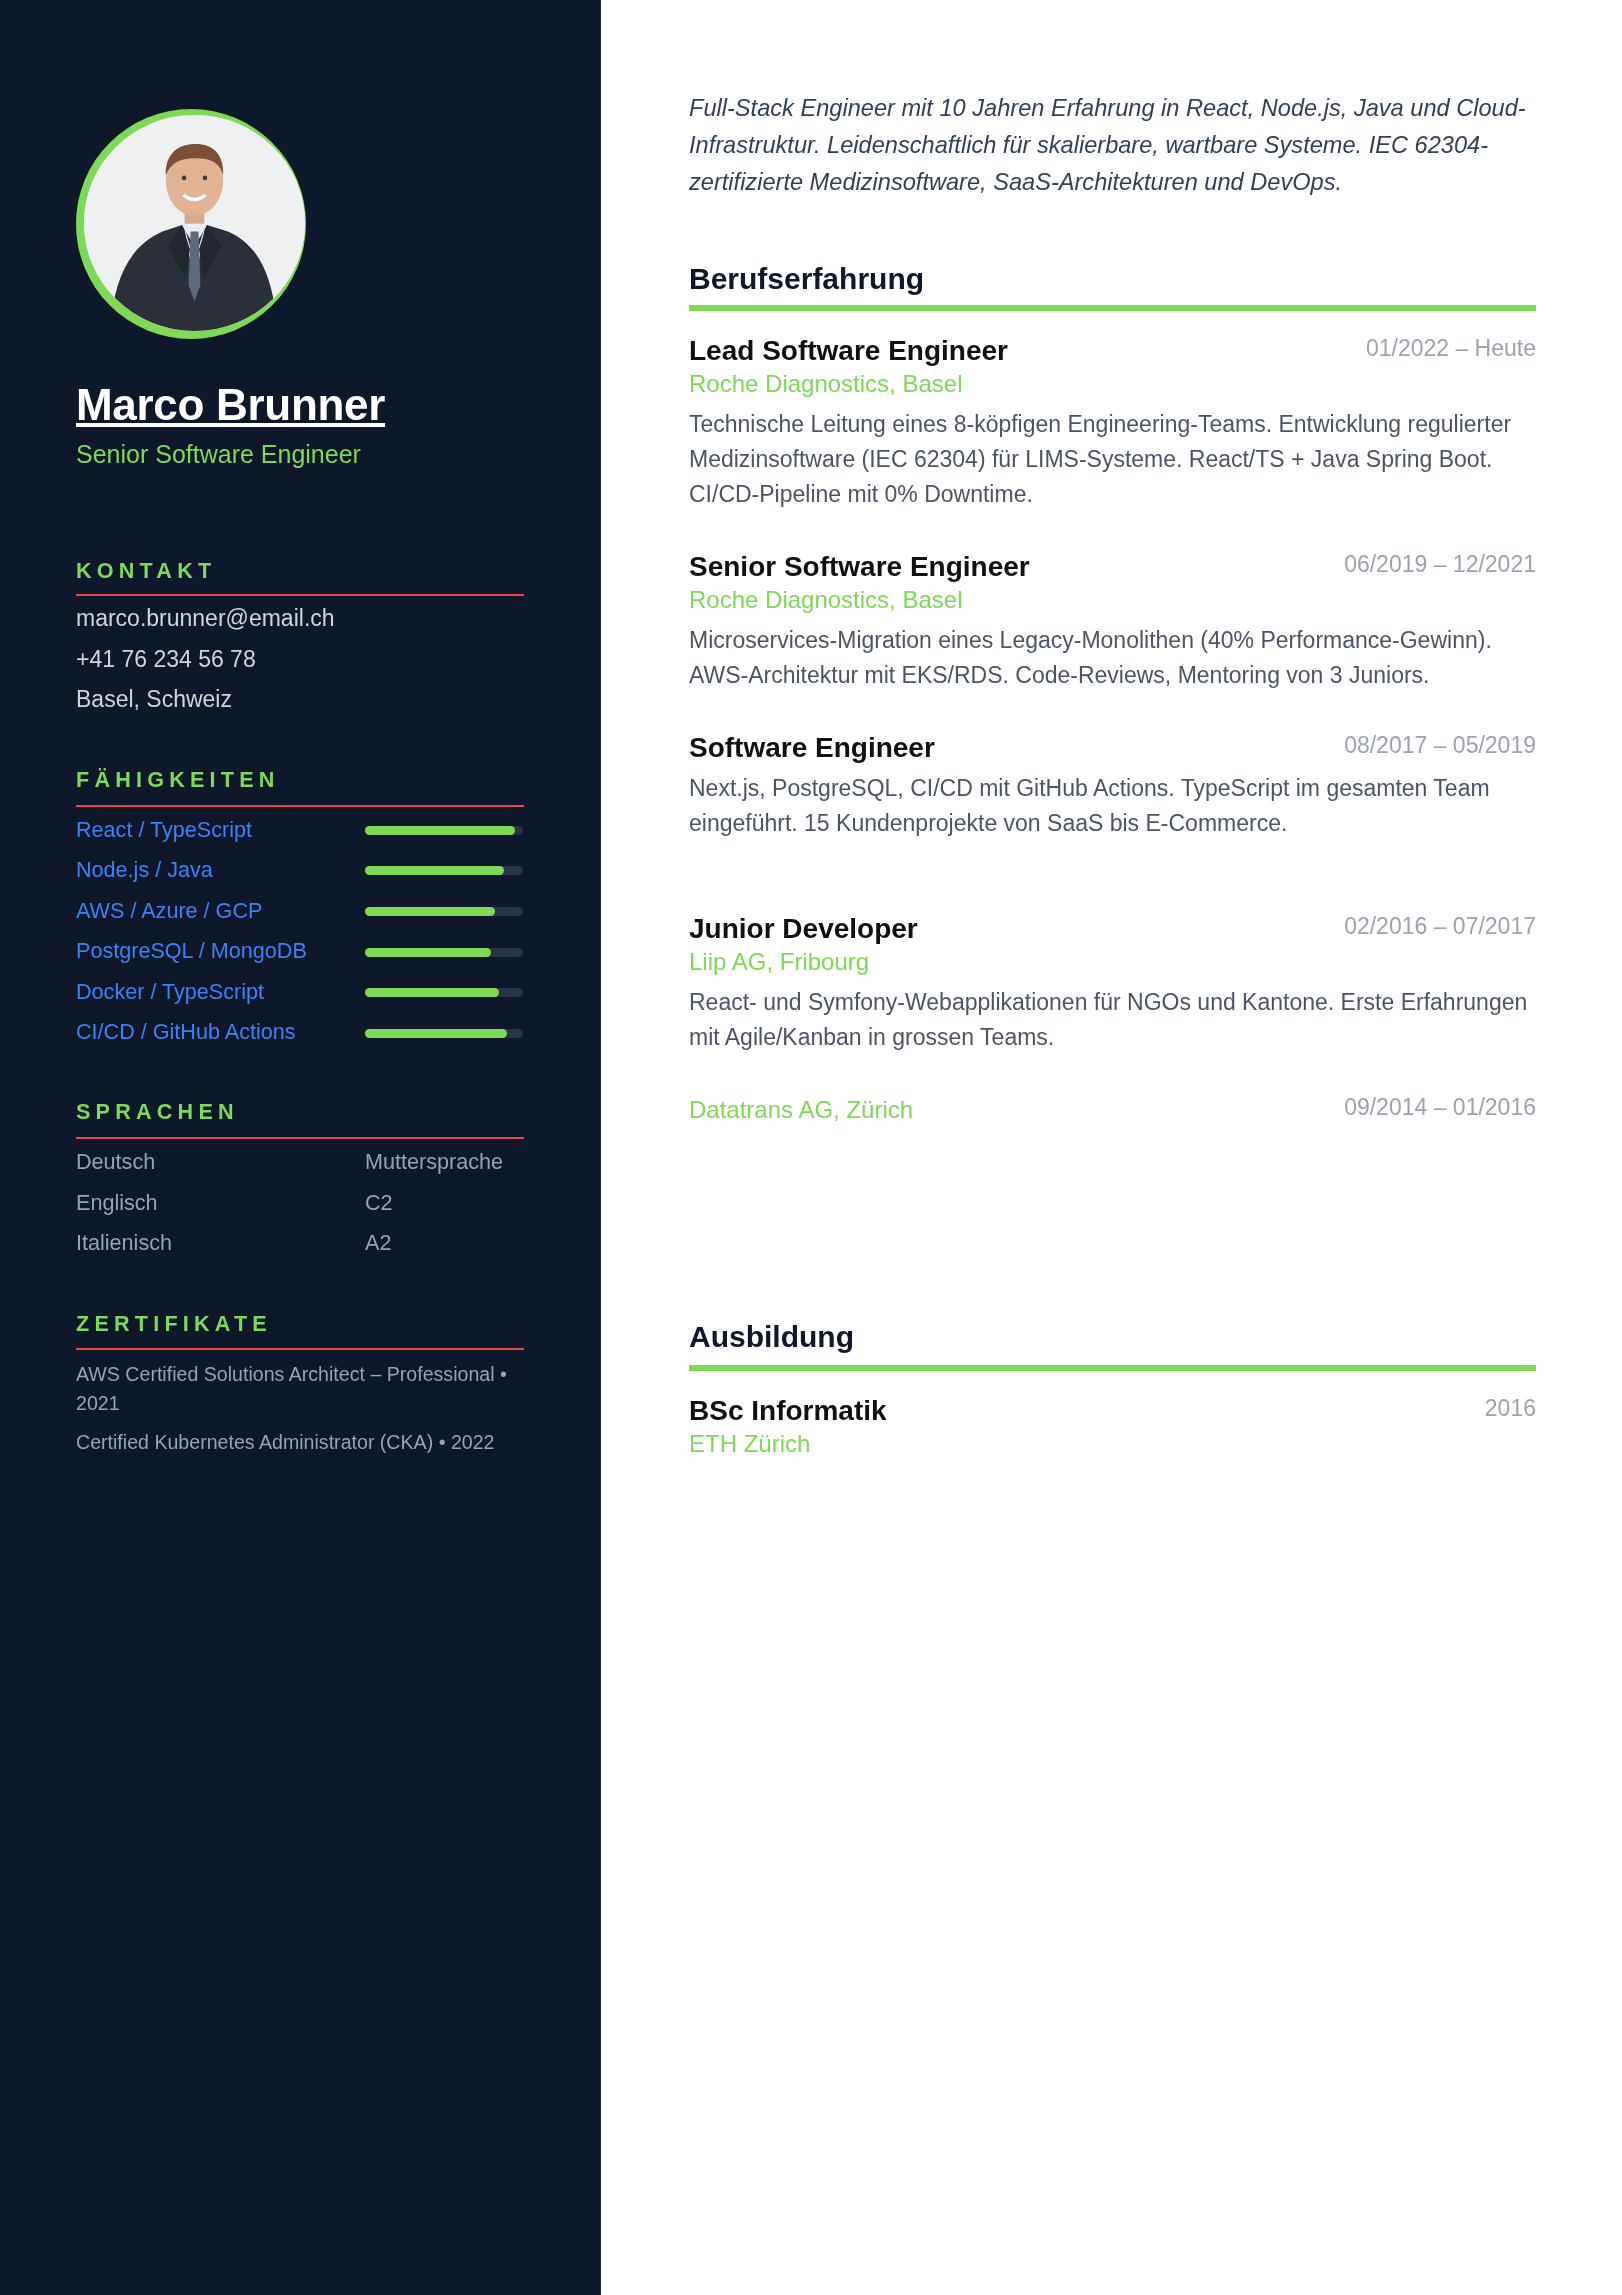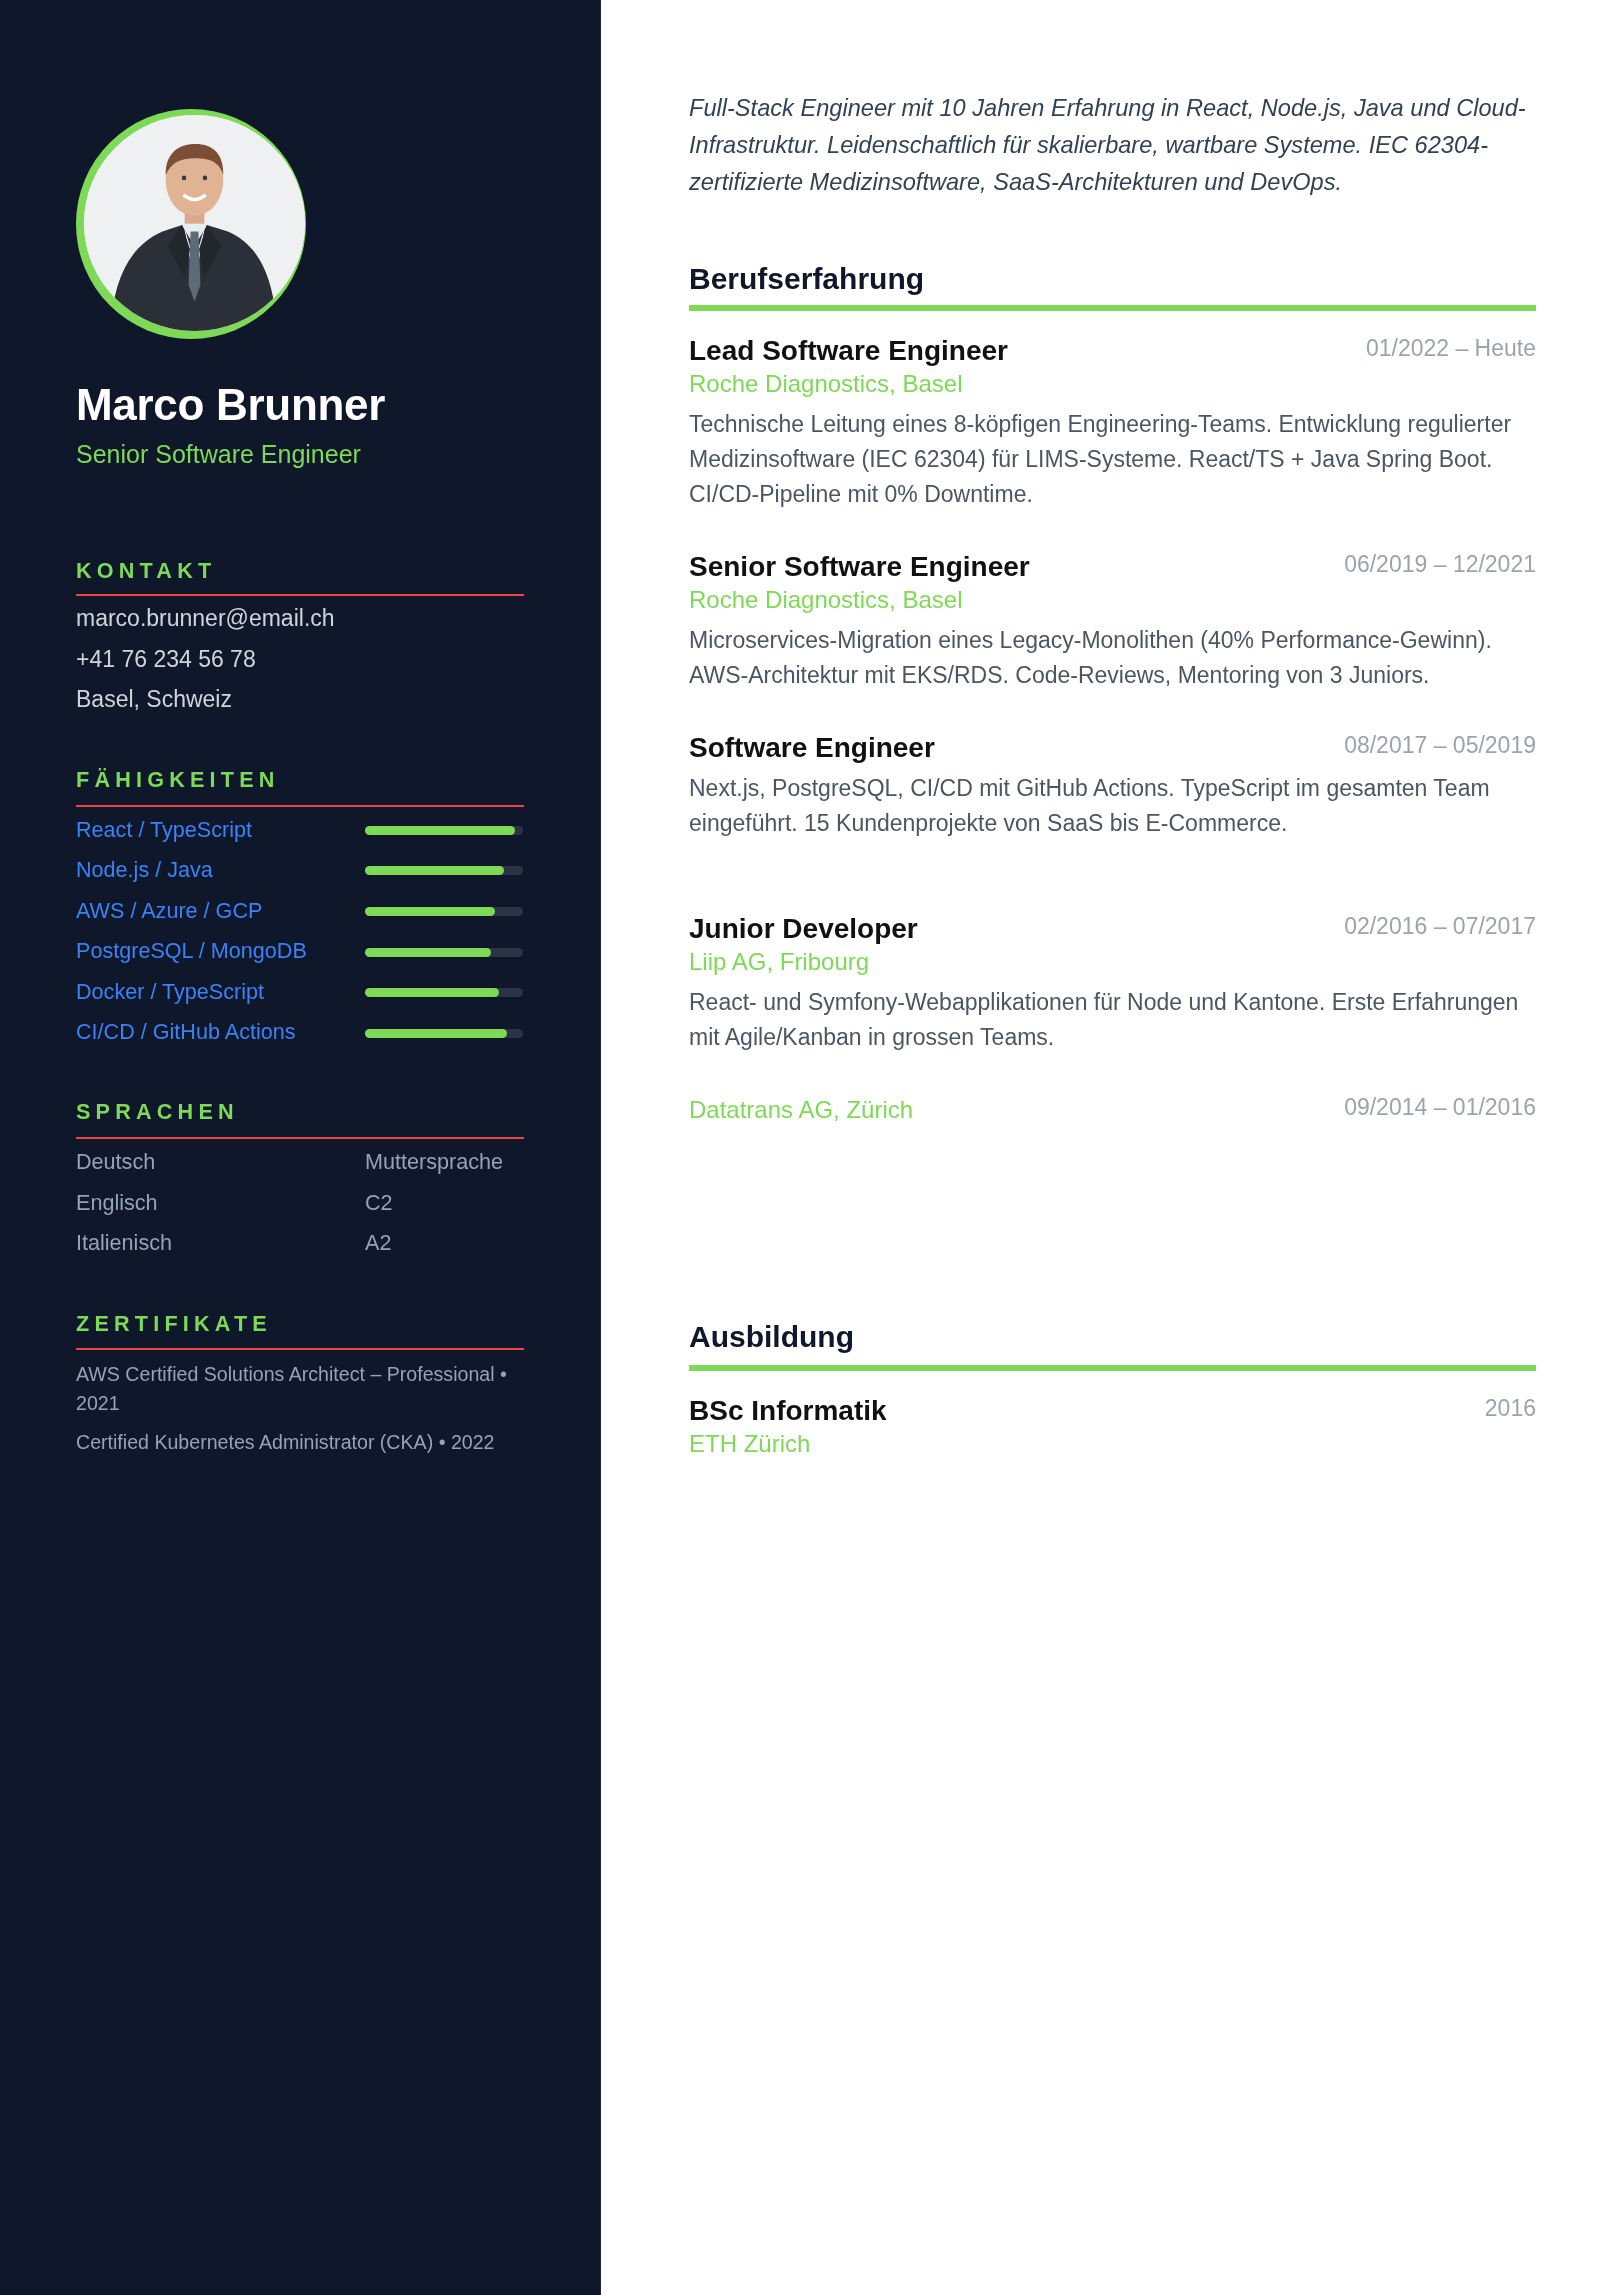--- a/index.html
+++ b/index.html
@@ -17,21 +17,21 @@
       border-radius: 50%; background: #7ed957;
     }
     .photo {
       position: absolute; left: 84px; top: 115px; width: 221px; height: 216px;
       border-radius: 50%; background: #eef0f1; overflow: hidden;
     }
     .photo svg { display: block; width: 100%; height: 100%; }
 
     .name {
       position: absolute; left: 76px; top: 380px; font-size: 44px; font-weight: 700;
-      color: #ffffff; white-space: nowrap; letter-spacing: -0.3px;
+      color: #ffffff; white-space: nowrap; letter-spacing: -0.3px; text-decoration: underline;
     }
     .role {
       position: absolute; left: 76px; top: 440px; font-size: 25px; color: #7ed957; white-space: nowrap;
     }
 
     .side-head {
       position: absolute; left: 76px; font-size: 21.6px; font-weight: 700; color: #7ed957;
       letter-spacing: 5.2px; white-space: nowrap;
     }
     .side-rule { position: absolute; left: 76px; width: 448px; height: 2px; background: #ef4444; }
@@ -188,21 +188,21 @@
 <div class="job" style="top:731px">
   <div class="job-title">Software Engineer</div>
   <div class="job-date">08/2017 – 05/2019</div>
   <div class="job-desc">Next.js, PostgreSQL, CI/CD mit GitHub Actions. TypeScript im gesamten Team eingeführt. 15 Kundenprojekte von SaaS bis E-Commerce.</div>
 </div>
 
 <div class="job" style="top:912px">
   <div class="job-title">Junior Developer</div>
   <div class="job-date">02/2016 – 07/2017</div>
   <div class="job-company">Liip AG, Fribourg</div>
-  <div class="job-desc">React- und Symfony-Webapplikationen für Node und Kantone. Erste Erfahrungen mit Agile/Kanban in grossen Teams.</div>
+  <div class="job-desc">React- und Symfony-Webapplikationen für NGOs und Kantone. Erste Erfahrungen mit Agile/Kanban in grossen Teams.</div>
 </div>
 
 <div class="job" style="top:1093px">
   <div class="job-date">09/2014 – 01/2016</div>
   <div class="job-company">Datatrans AG, Zürich</div>
 </div>
 
 <div class="main-head" style="top:1320px">Ausbildung</div>
 <div class="main-rule" style="top:1365px"></div>
 

